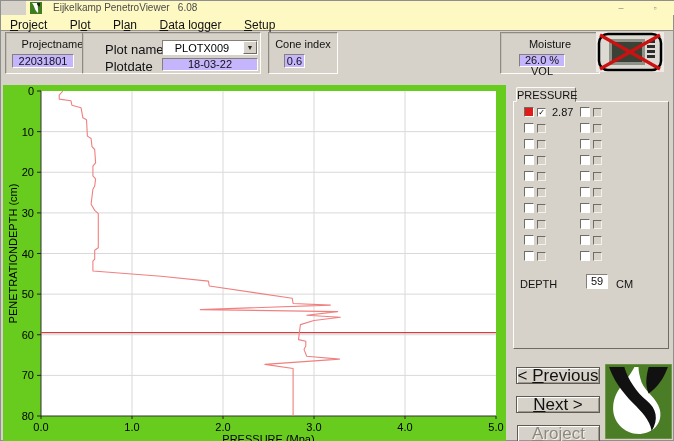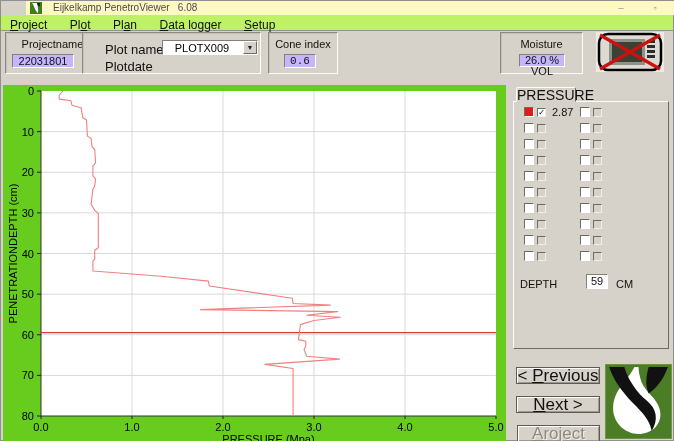--- a/index.html
+++ b/index.html
@@ -10,55 +10,55 @@
 
   
   #titlebar { position:absolute; left:0; top:0; width:100%; height:14px; background:#fef9c3;margin-left:25px; }
   #titleicon { position:absolute; left:4px; top:1px; width:12px; height:12px; }
   #titletext { position:absolute; left:27px; top:1px; font-size:10px; color:#4a4a4a; white-space:pre; }
   .winbtn { position:absolute; top:0; height:14px; width:26px; text-align:center; font-size:9px;
             color:#8a8a8a; line-height:14px; }
   #btn-min { right:64px; } #btn-max { right:30px; } #btn-close { right:8px; }
 
   
-  #menubar { position:absolute; left:0; top:14px; width:100%; height:16px; background:#bef264;
+  #menubar { position:absolute; left:0; top:14px; width:100%; height:16px; background:#fef9c3;
              border-bottom:1px solid #96928a; }
   .menuitem { display:inline-block; padding:1px 9px 2px; font-size:12px; color:#111; }
   .menuitem u { text-decoration:underline; }
 
   
   .gpanel { position:absolute; top:31px; height:42px; background:#d6d2c9;
             border:1px solid; border-color:#8e8a82 #fdfcf9 #fdfcf9 #8e8a82;
             box-shadow:inset 1px 1px 0 #c4c0b7; }
   .glabel { position:absolute; width:100%; top:5px; text-align:center; font-size:11px; color:#111; }
   .sunken { position:absolute; background:#c4b5fd; border:1px solid;
             border-color:#848078 #ffffff #ffffff #848078; font-size:11px; color:#111;
             text-align:center; line-height:12px; }
   #panel-project  { left:4px;   width:95px; }
   #panel-plot     { left:81px;  width:179px; }
   #panel-cone     { left:267px; width:70px; }
   #panel-gps      { left:348px; width:142px; }
-  #panel-moisture { left:499px; width:83px; }
+  #panel-moisture { left:499px; width:100px; }
   .rowlabel { position:absolute; font-size:13px; color:#111; }
   #combo { position:absolute; left:79px; top:7px; width:96px; height:15px; background:#fff;
            border:1px solid; border-color:#848078 #ffffff #ffffff #848078; font-size:11px; }
   #combo-value { position:absolute; left:0; right:16px; top:1px; text-align:center; }
   #combo-btn { position:absolute; right:0; top:0; width:14px; height:13px; background:#d6d2c9;
                border:1px solid; border-color:#fff #6f6b63 #6f6b63 #fff; font-size:7px;
                text-align:center; line-height:12px; color:#222; }
   #datalogger-icon { position:absolute; left:594px; top:30px; width:70px; height:42px; }
 
   
   #chart { position:absolute; left:2px; top:84px; width:503px; height:357px; background:#68cc1e; }
   #chart svg { position:absolute; left:0; top:0; }
 
   
   #tab-pressure { position:absolute; left:515px; top:86px; width:60px; height:15px; background:#d6d2c9;
                   border:1px solid; border-color:#fdfcf9 #6f6b63 #d6d2c9 #fdfcf9;
-                  border-radius:2px 2px 0 0; text-align:center; font-size:14px; color:#111;
+                  border-radius:2px 2px 0 0; text-align:center; font-size:11px; color:#111;
                   line-height:14px; z-index:3; }
   #tabpage { position:absolute; left:512px; top:100px; width:156px; height:248px; background:#d6d2c9;
              border:1px solid; border-color:#fdfcf9 #6f6b63 #6f6b63 #fdfcf9; z-index:2; }
   #checkbox-grid { position:absolute; left:10px; top:3px; width:140px; height:160px; }
   .cbcell { position:absolute; height:16px; width:70px; }
   .swatch { position:absolute; left:0; top:2px; width:10px; height:10px; background:#fff;
             border:1px solid; border-color:#706c64 #fff #fff #706c64; }
   .cbox { position:absolute; left:13px; top:3px; width:9px; height:9px; background:#d6d2c9;
           border:1px solid; border-color:#706c64 #f2f0ec #f2f0ec #706c64; font-size:8px;
           line-height:8px; text-align:center; color:#000; }
@@ -109,25 +109,26 @@
     <div class="sunken" style="left:6px; top:21px; width:62px; height:14px;">22031801</div>
   </div>
 
   <div class="gpanel" id="panel-plot">
     <span class="rowlabel" style="left:22px; top:9px;">Plot names</span>
     <div id="combo">
       <span id="combo-value">PLOTX009</span>
       <span id="combo-btn">▼</span>
     </div>
     <span class="rowlabel" style="left:22px; top:26px;">Plotdate</span>
+    <div class="sunken" style="left:79px; top:25px; width:96px; height:13px; line-height:11px;">18-03-22</div>
   </div>
 
   <div class="gpanel" id="panel-cone">
     <div class="glabel">Cone index</div>
-    <div class="sunken" style="left:15px; top:21px; width:32px; height:14px;font-family:Liberation Mono, monospace;">0.6</div>
+    <div class="sunken" style="left:15px; top:21px; width:21px; height:14px;">0.6</div>
   </div>
 
 
   <div class="gpanel" id="panel-moisture">
     <div class="glabel">Moisture</div>
     <div class="sunken" style="left:18px; top:21px; width:46px; height:13px; line-height:11px;">26.0 % VOL</div>
   </div>
 
   <svg id="datalogger-icon" viewBox="0 0 70 42">
     <rect x="1" y="1" width="68" height="40" fill="#eceae4"></rect>

